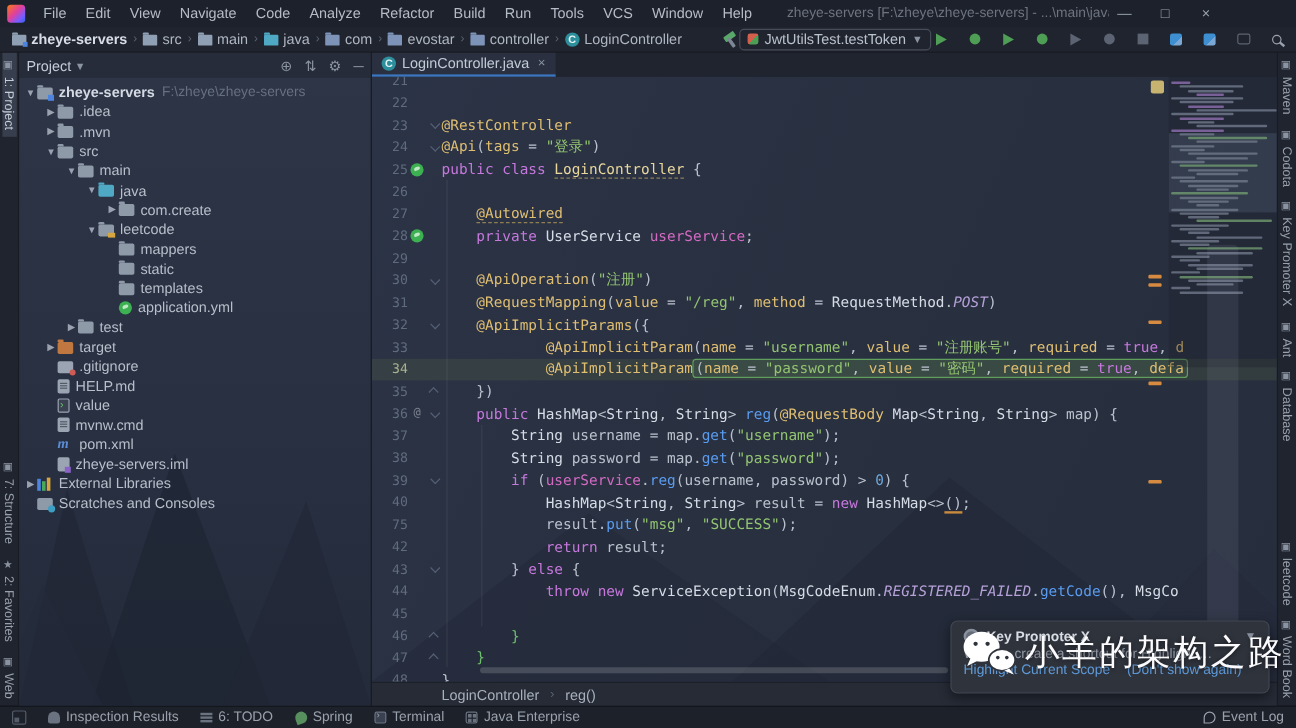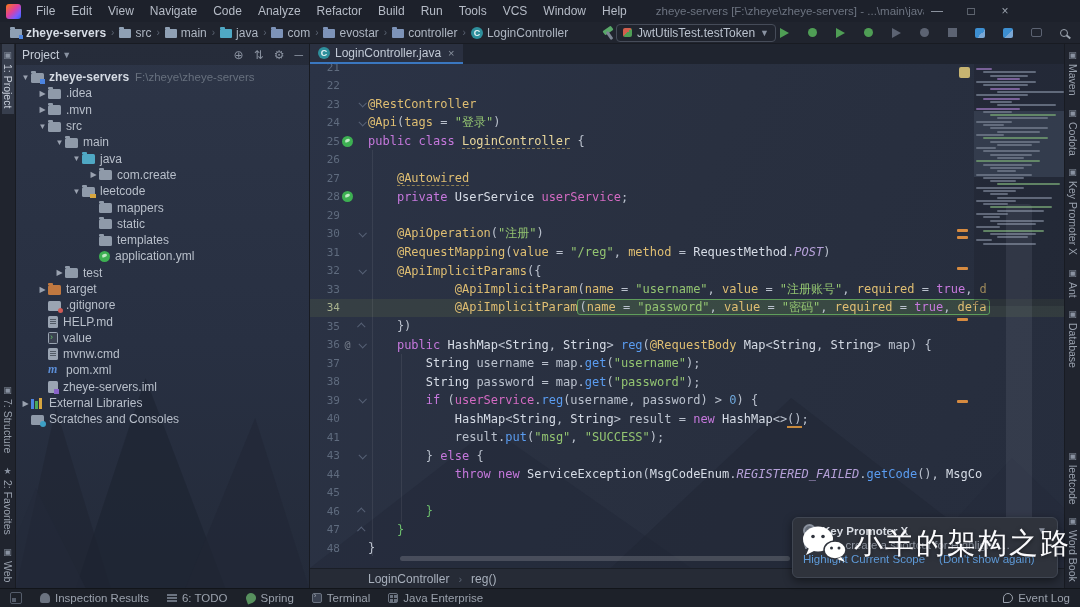--- a/index.html
+++ b/index.html
@@ -603,24 +603,30 @@
               </span>
               <span class="ct"><span class="tk tk-p">        </span><span class="tk tk-k">if </span><span class="tk tk-p">(</span><span class="tk tk-f">userService</span><span class="tk tk-p">.</span><span class="tk tk-m">reg</span><span class="tk tk-p">(username, password) &gt; </span><span class="tk tk-n">0</span><span class="tk tk-p">) {</span></span>
             </div>
             <div class="cl">
               <span class="ln">40</span>
               <span class="gi"></span>
               <span class="fold"></span>
               <span class="ct"><span class="tk tk-p">            </span><span class="tk tk-t">HashMap</span><span class="tk tk-p">&lt;</span><span class="tk tk-t">String</span><span class="tk tk-p">, </span><span class="tk tk-t">String</span><span class="tk tk-p">&gt; result = </span><span class="tk tk-k">new </span><span class="tk tk-t">HashMap</span><span class="tk tk-p">&lt;&gt;</span><span class="tk tk-u">()</span><span class="tk tk-p">;</span></span>
             </div>
             <div class="cl">
-              <span class="ln">41</span>
+              <span class="ln">75</span>
               <span class="gi"></span>
               <span class="fold"></span>
               <span class="ct"><span class="tk tk-p">            result.</span><span class="tk tk-m">put</span><span class="tk tk-p">(</span><span class="tk tk-s">"msg"</span><span class="tk tk-p">, </span><span class="tk tk-s">"SUCCESS"</span><span class="tk tk-p">);</span></span>
+            </div>
+            <div class="cl">
+              <span class="ln">42</span>
+              <span class="gi"></span>
+              <span class="fold"></span>
+              <span class="ct"><span class="tk tk-p">            </span><span class="tk tk-k">return </span><span class="tk tk-p">result;</span></span>
             </div>
             <div class="cl">
               <span class="ln">43</span>
               <span class="gi"></span>
               <span class="fold">
                 <span class="fold-v"></span>
               </span>
               <span class="ct"><span class="tk tk-p">        } </span><span class="tk tk-k">else </span><span class="tk tk-p">{</span></span>
             </div>
             <div class="cl">

